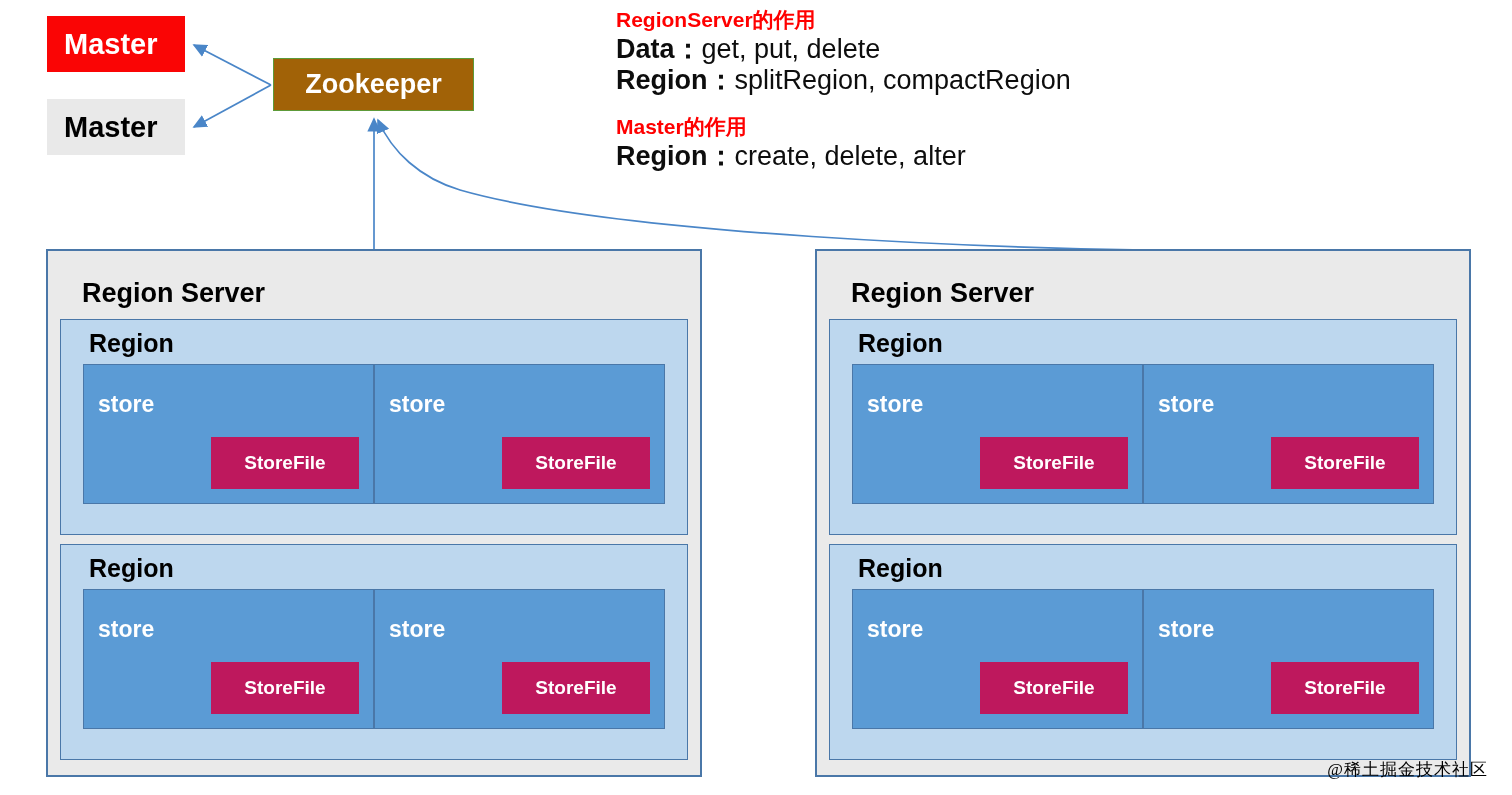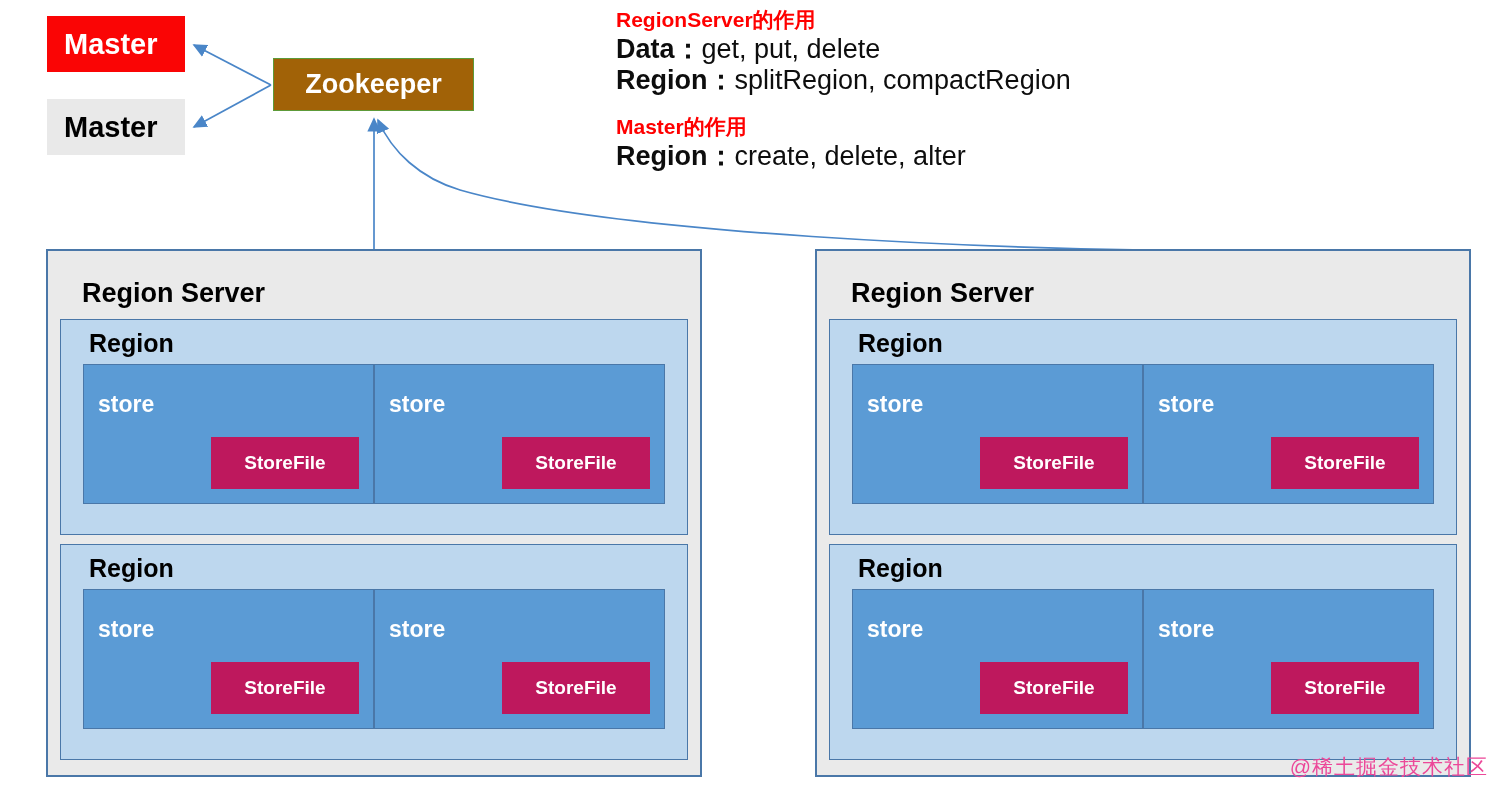--- a/index.html
+++ b/index.html
@@ -149,24 +149,25 @@
     display: flex;
     align-items: center;
     justify-content: center;
   }
 
   
   .watermark {
     position: absolute;
     right: 24px;
     bottom: 14px;
-    font-size: 21px;
-    color: #ec4899;
+    font-size: 17px;
+    color: #000000;
     letter-spacing: 1px;
     white-space: nowrap;
+    font-family: Liberation Serif, serif;
   }
 </style>
 </head>
 <body>
 
 <div id="canvas">
 
   <div class="node-box master-active">
     <span>Master</span>
   </div>

